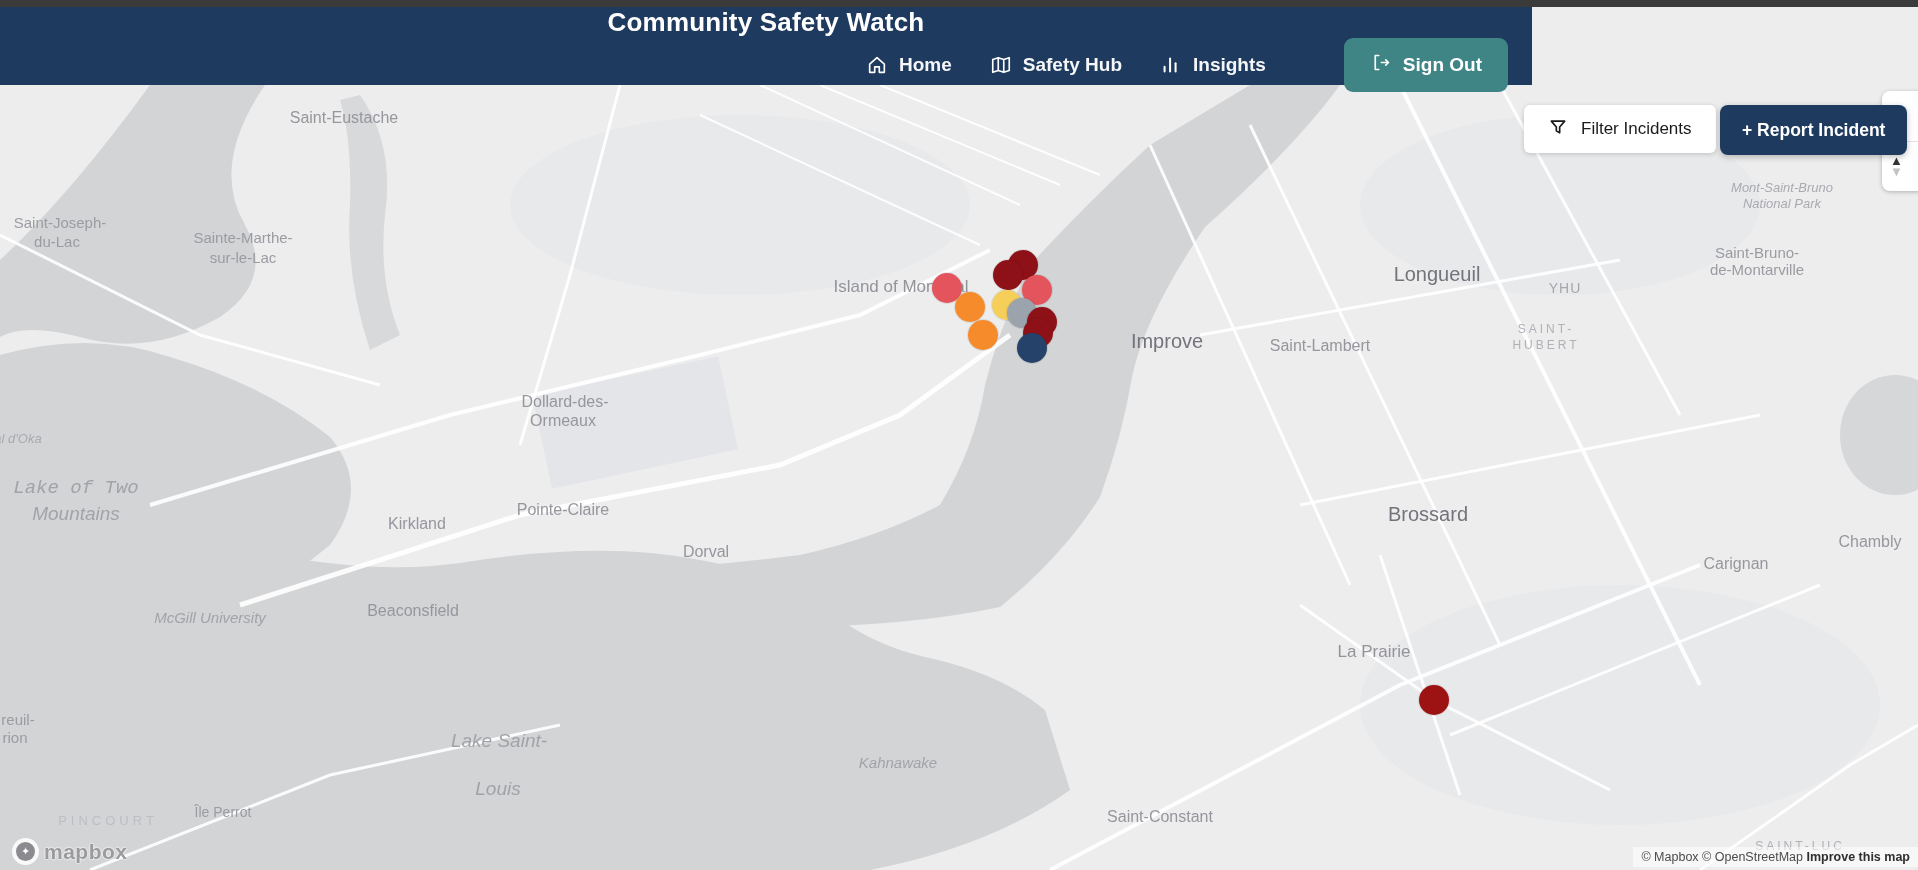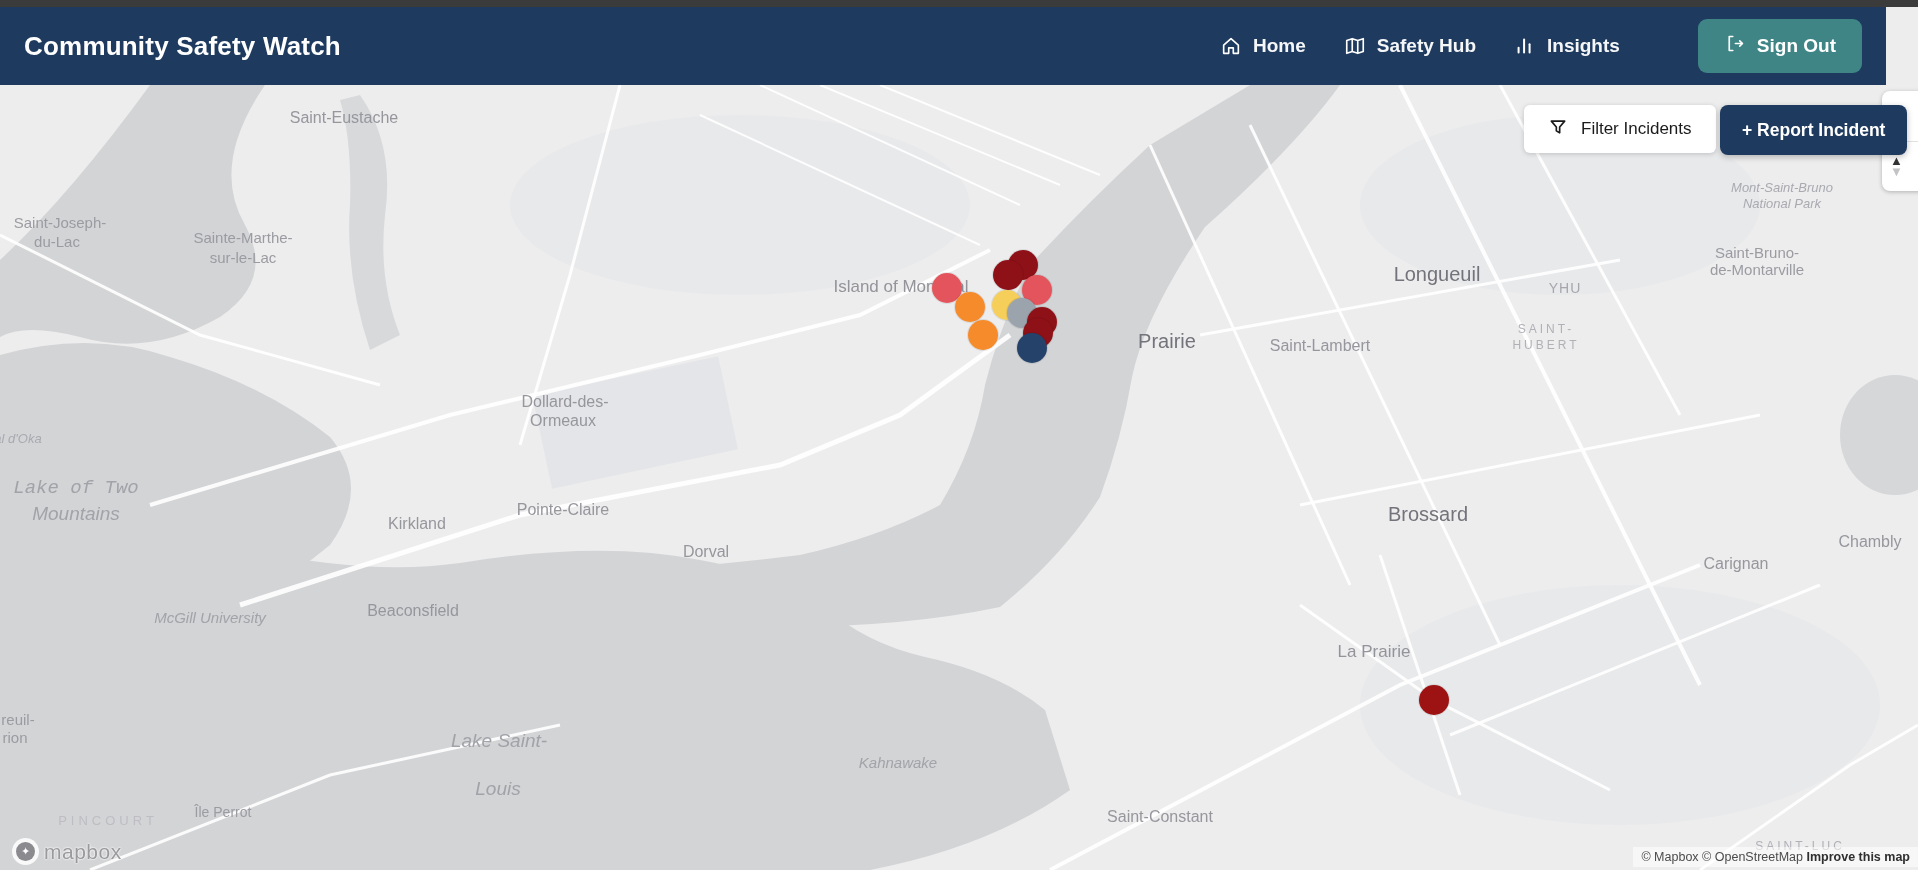--- a/index.html
+++ b/index.html
@@ -1,19 +1,19 @@
 <!DOCTYPE html>
 <html><head>
 <meta charset="utf-8">
 <style>
   html,body{margin:0;padding:0;width:1918px;height:870px;overflow:hidden;
     font-family:"Liberation Sans",sans-serif;background:#ededee;}
   .topstrip{position:absolute;left:0;top:0;width:1918px;height:7px;background:#3b3b3b;z-index:30;}
-  .header{position:absolute;left:0;top:7px;width:1886px;height:78px;background:#1e3a5f;
-    display:flex;align-items:center;padding:0 24px;box-sizing:border-box;z-index:30;}
+  .header{position:absolute;left:0;top:7px;width:1532px;height:78px;background:#1e3a5f;
+    display:flex;align-items:center;padding:0 24px;box-sizing:border-box;z-index:30;flex-direction:column;}
   .app-title{color:#ffffff;font-size:26px;font-weight:bold;letter-spacing:.2px;}
   .nav{margin-left:auto;display:flex;align-items:center;gap:38px;}
   .nav-item{display:flex;align-items:center;gap:11px;color:#f5f6f8;font-size:19px;font-weight:600;cursor:pointer;}
   .nav-item svg{display:block;}
   .signout-btn{margin-left:40px;display:flex;align-items:center;gap:12px;background:#3f8586;color:#fff;
     font-size:19px;font-weight:600;border:none;border-radius:9px;padding:14px 26px;cursor:pointer;}
   
   .map{position:absolute;left:0;top:85px;width:1918px;height:785px;background:#ededee;overflow:hidden;}
   .map svg.base{position:absolute;left:0;top:0;}
   .lbl{position:absolute;transform:translate(-50%,-50%);white-space:nowrap;color:#9b9ba2;
@@ -45,21 +45,21 @@
   .navctl .cell + .cell{border-top:1px solid #e2e2e2;}
   .compass{display:flex;flex-direction:column;line-height:11px;font-size:13px;}
   .compass .up{color:#333;}
   .compass .down{color:#c3c3c6;}
   
   .logo{position:absolute;left:12px;top:753px;display:flex;align-items:center;gap:5px;z-index:6;}
   .logo-circle{width:27px;height:27px;border-radius:50%;background:rgba(255,255,255,.85);
     display:flex;align-items:center;justify-content:center;}
   .logo-inner{width:19px;height:19px;border-radius:50%;background:#8a8a8f;color:#fff;font-size:11px;
     display:flex;align-items:center;justify-content:center;}
-  .logo-word{font-size:21px;font-weight:normal;color:rgba(130,130,134,.8);letter-spacing:.5px;
+  .logo-word{font-size:21px;font-weight:bold;color:rgba(130,130,134,.8);letter-spacing:.5px;
     text-shadow:0 0 2px #fff,0 0 2px #fff;}
   .attrib{position:absolute;right:0;top:762px;background:rgba(255,255,255,.55);padding:3px 8px;
     font-size:12.5px;color:#4b4b4b;z-index:6;white-space:nowrap;}
   .attrib .improve{font-weight:bold;color:#2f2f2f;cursor:pointer;text-align:right;}
   .attrib a{color:inherit;text-decoration:none;}
 </style>
 </head>
 <body>
 
 <div class="topstrip"></div>
@@ -169,21 +169,21 @@
       <div class="lbl water-sm" style="left: 210px; top: 532px;">McGill University</div>
       <div class="lbl water" style="left: 499px; top: 656px;">Lake Saint-</div>
       <div class="lbl water" style="left: 498px; top: 704px;">Louis</div>
       <div class="lbl town-sm" style="left: 223px; top: 727px;">Île Perrot</div>
       <div class="lbl tracked-big" style="left: 108px; top: 735px;">PINCOURT</div>
       <div class="lbl town" style="left: 18px; top: 634px;">reuil-</div>
       <div class="lbl town" style="left: 12px; top: 652px; padding-left: 6px;">rion</div>
       <div class="lbl water-sm" style="left: 898px; top: 677px;">Kahnawake</div>
       <div class="lbl area" style="left: 1160px; top: 732px;">Saint-Constant</div>
       <div class="lbl big-area" style="left: 901px; top: 202px;">Island of Montreal</div>
-      <div class="lbl city" style="left: 1167px; top: 256px;">Prairie</div>
+      <div class="lbl city" style="left: 1167px; top: 256px;">Improve</div>
       <div class="lbl area" style="left: 1320px; top: 261px;">Saint-Lambert</div>
       <div class="lbl city" style="left: 1437px; top: 189px;">Longueuil</div>
       <div class="lbl code" style="left: 1565px; top: 203px;">YHU</div>
       <div class="lbl tracked" style="left: 1546px; top: 244px;">SAINT-</div>
       <div class="lbl tracked" style="left: 1546px; top: 260px;">HUBERT</div>
       <div class="lbl park" style="left: 1782px; top: 102px;">Mont-Saint-Bruno</div>
       <div class="lbl park" style="left: 1782px; top: 118px;">National Park</div>
       <div class="lbl town" style="left: 1757px; top: 167px;">Saint-Bruno-</div>
       <div class="lbl town" style="left: 1757px; top: 184px;">de-Montarville</div>
       <div class="lbl city" style="left: 1428px; top: 429px;">Brossard</div>

